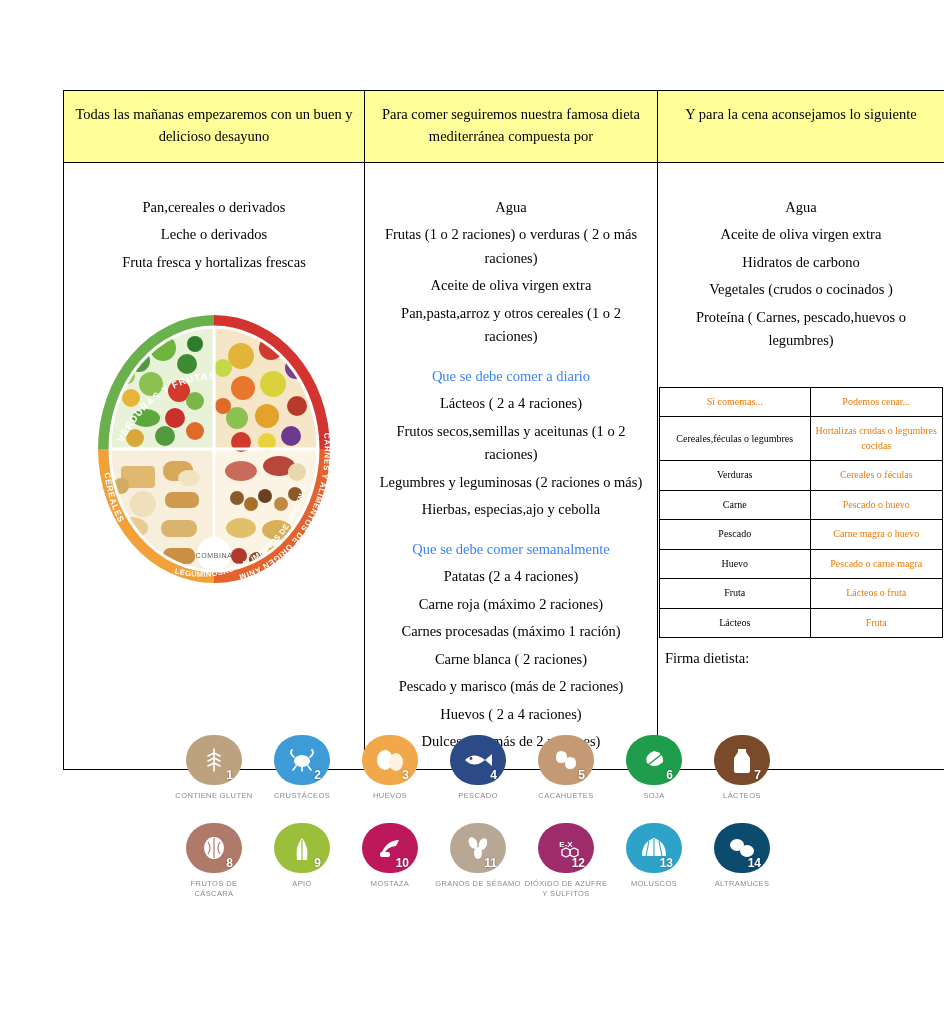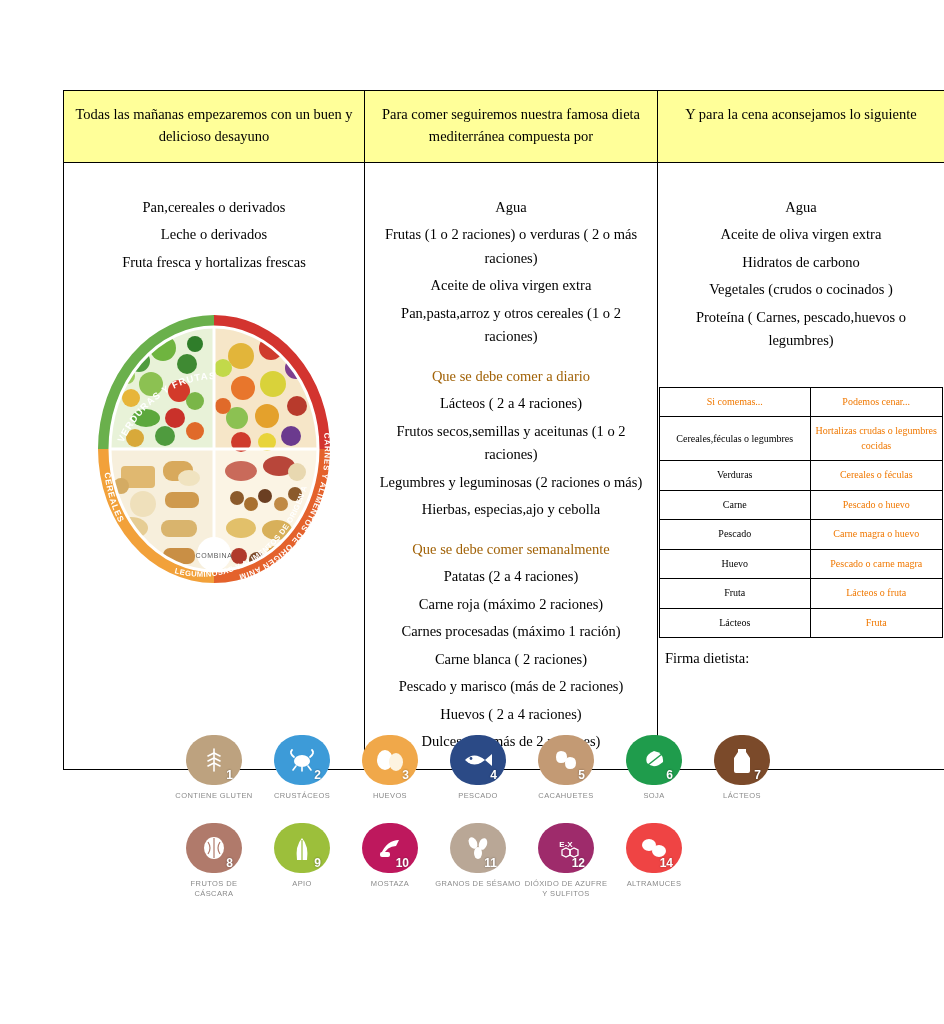--- a/index.html
+++ b/index.html
@@ -47,21 +47,21 @@
 
   .cell {
     padding: 14px 8px 10px 8px;
     font-size: 14.5px;
     line-height: 1.62;
     text-align: center;
   }
   .cell p { margin: 4px; }
   .spacer { height: 14px; }
   .subhead {
-    color: #a16207;
+    color: #3b82f6;
     margin-top: 16px !important;
     margin-bottom: 2px !important;
   }
 
   
   .plate-wrap {
     margin-top: 18px;
     display: flex;
     justify-content: center;
   }
@@ -494,23 +494,35 @@
           <g stroke="#fff" stroke-width="1.3" fill="none">
             <polygon points="13,13 17,11 21,13 21,18 17,20 13,18"></polygon>
             <polygon points="21,13 25,11 29,13 29,18 25,20 21,18"></polygon>
           </g>
         </svg>
         <span class="num">12</span>
       </div>
       <div class="alabel">DIÓXIDO DE AZUFRE Y SULFITOS</div>
     </div>
 
-
-    <div class="acell">
-      <div class="badge" style="background:#ef4444">
+    <div class="acell">
+      <div class="badge" style="background:#2ea3c9">
+        <svg width="30" height="26" viewBox="0 0 30 26">
+          <path d="M15 3 q12 4 12 18 h-24 q0 -14 12 -18 Z" fill="#fff"></path>
+          <g stroke="#2ea3c9" stroke-width="1.1" fill="none">
+            <path d="M15 4 v17 M10 6 l-3 15 M20 6 l3 15"></path>
+          </g>
+        </svg>
+        <span class="num">13</span>
+      </div>
+      <div class="alabel">MOLUSCOS</div>
+    </div>
+
+    <div class="acell">
+      <div class="badge" style="background:#0c4a6e">
         <svg width="30" height="24" viewBox="0 0 30 24">
           <g fill="#fff">
             <ellipse cx="10" cy="9" rx="7" ry="6"></ellipse>
             <ellipse cx="20" cy="15" rx="7" ry="6"></ellipse>
           </g>
         </svg>
         <span class="num">14</span>
       </div>
       <div class="alabel">ALTRAMUCES</div>
     </div>

